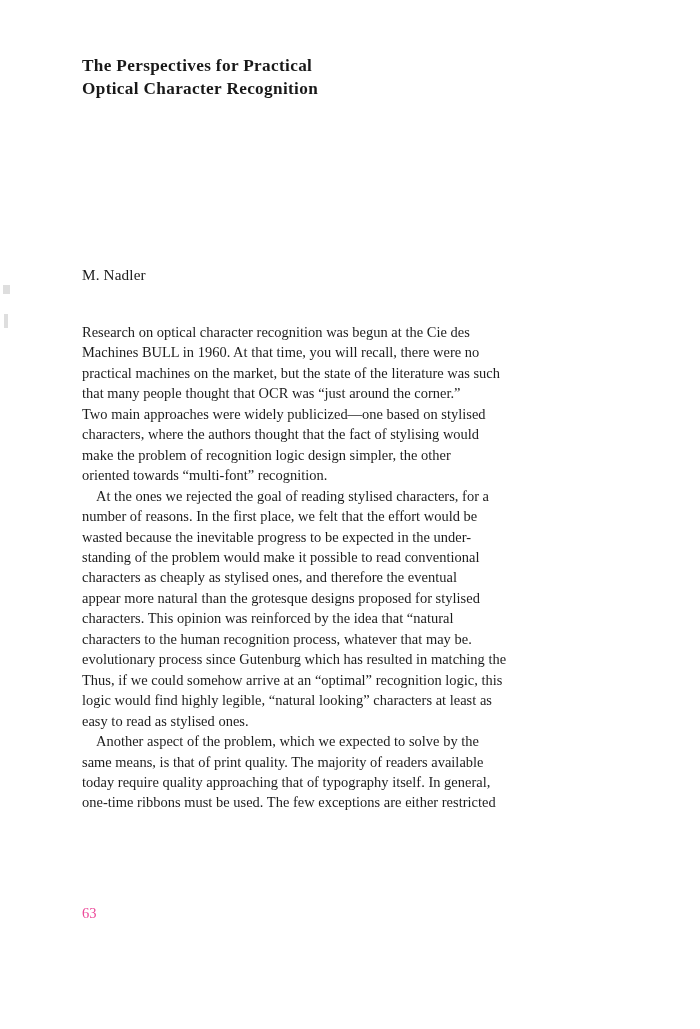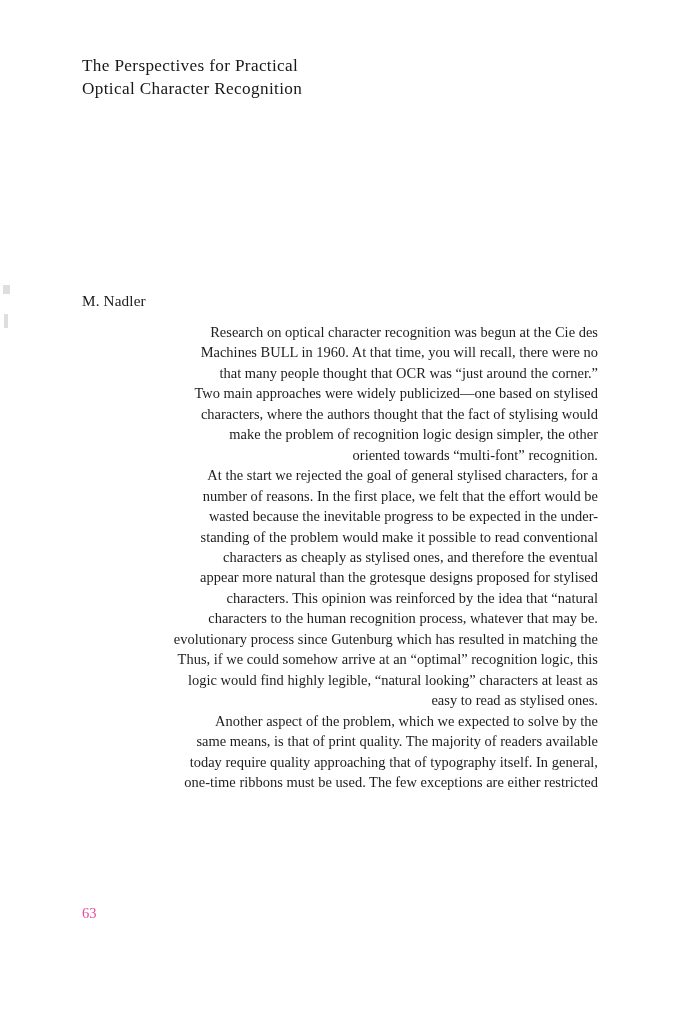--- a/index.html
+++ b/index.html
@@ -28,47 +28,47 @@
   }
   .scan-speck.s1 { left: 3px;  top: 285px; width: 7px;  height: 9px;  }
   .scan-speck.s2 { left: 4px;  top: 314px; width: 4px;  height: 14px; }
 
   
   .title-block {
     position: absolute;
     left: 82px;
     top: 55px;
     width: 520px;
+    font-weight: bold;
   }
   .title-line {
     font-size: 17.2px;
     line-height: 22.5px;
     letter-spacing: 0.35px;
     color: #181818;
     white-space: nowrap;
   }
 
   
   .author {
     position: absolute;
     left: 82px;
-    top: 291px;
+    top: 265px;
     font-size: 15.2px;
     line-height: 20px;
     letter-spacing: 0.15px;
     color: #1a1a1a;
   }
 
   
   .body-block {
     position: absolute;
     left: 82px;
     top: 322px;
     width: 516px;
-    text-align: right;
   }
   .body-line {
     font-size: 14.45px;
     line-height: 20.45px;
     letter-spacing: 0.02px;
     color: #1c1c1c;
     white-space: pre;
   }
   .body-line.indent {
     padding-left: 14px;
@@ -96,27 +96,28 @@
     <div class="title-line">The Perspectives for Practical</div>
     <div class="title-line">Optical Character Recognition</div>
   </div>
 
   <div class="author">M. Nadler</div>
 
   <div class="body-block">
 
     <div class="body-line">Research on optical character recognition was begun at the Cie des</div>
     <div class="body-line">Machines BULL in 1960. At that time, you will recall, there were no</div>
+    <div class="body-line">practical machines on the market, but the state of the literature was such</div>
     <div class="body-line">that many people thought that OCR was “just around the corner.”</div>
     <div class="body-line">Two main approaches were widely publicized—one based on stylised</div>
     <div class="body-line">characters, where the authors thought that the fact of stylising would</div>
     <div class="body-line">make the problem of recognition logic design simpler, the other</div>
     <div class="body-line">oriented towards “multi-font” recognition.</div>
 
-    <div class="body-line indent">At the start we rejected the goal of general stylised characters, for a</div>
+    <div class="body-line indent">At the ones we rejected the goal of reading stylised characters, for a</div>
     <div class="body-line">number of reasons. In the first place, we felt that the effort would be</div>
     <div class="body-line">wasted because the inevitable progress to be expected in the under-</div>
     <div class="body-line">standing of the problem would make it possible to read conventional</div>
     <div class="body-line">characters as cheaply as stylised ones, and therefore the eventual</div>
     <div class="body-line">appear more natural than the grotesque designs proposed for stylised</div>
     <div class="body-line">characters. This opinion was reinforced by the idea that “natural</div>
     <div class="body-line">characters to the human recognition process, whatever that may be.</div>
     <div class="body-line">evolutionary process since Gutenburg which has resulted in matching the</div>
     <div class="body-line">Thus, if we could somehow arrive at an “optimal” recognition logic, this</div>
     <div class="body-line">logic would find highly legible, “natural looking” characters at least as</div>

